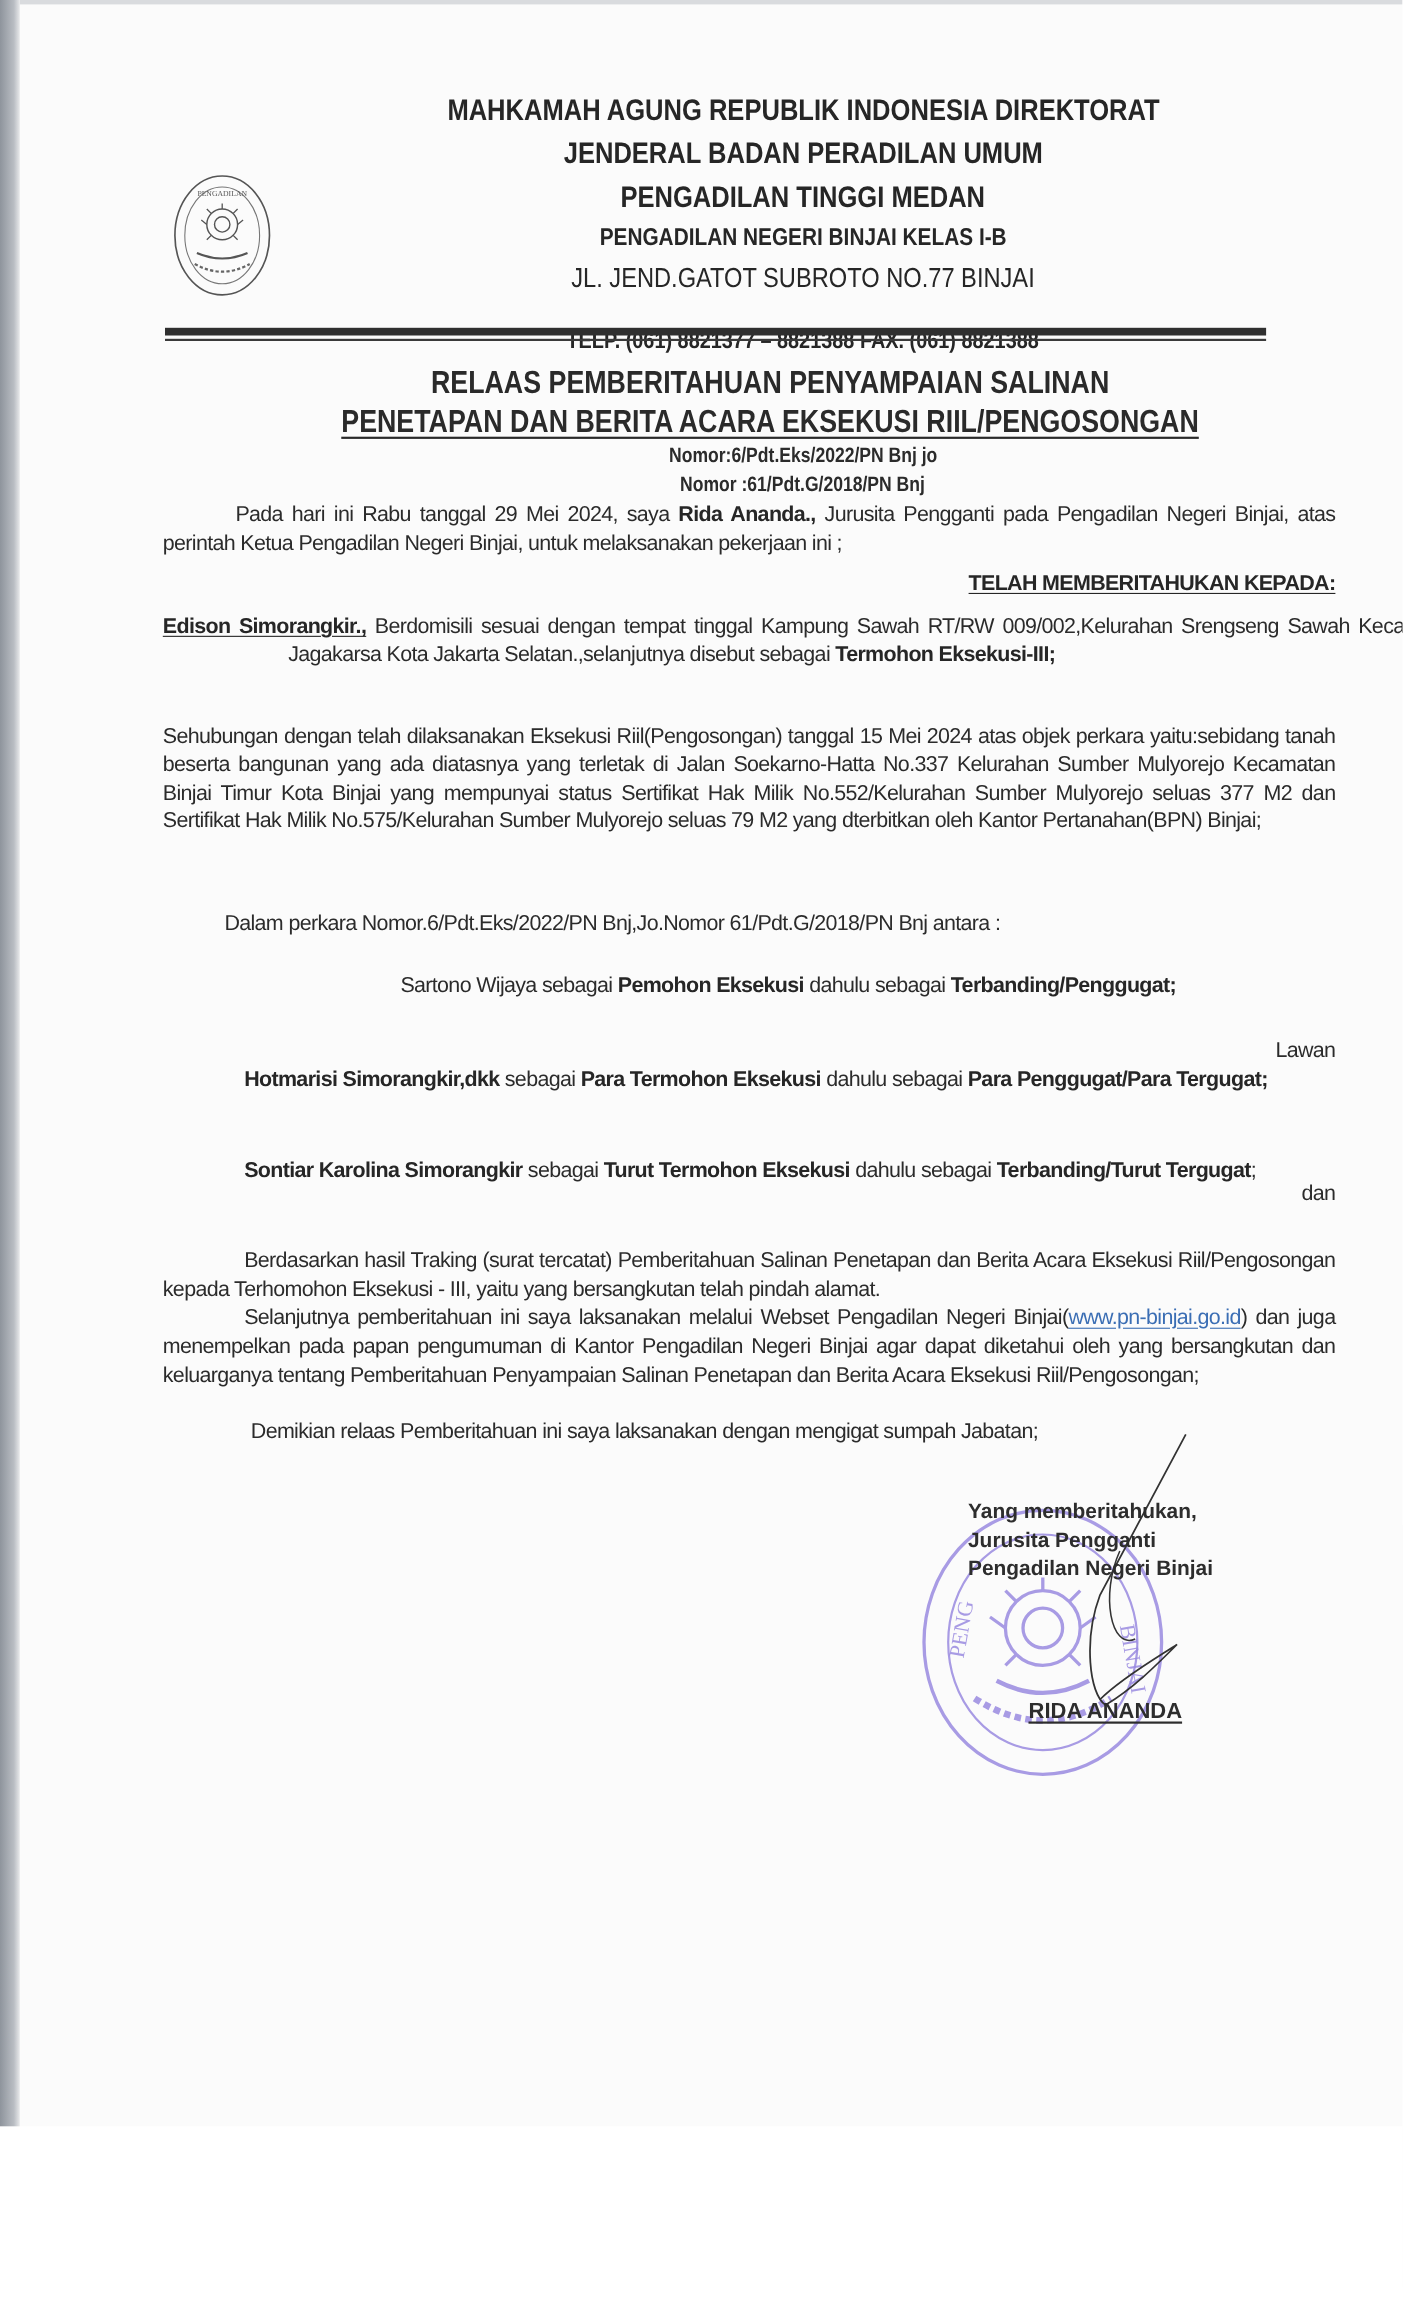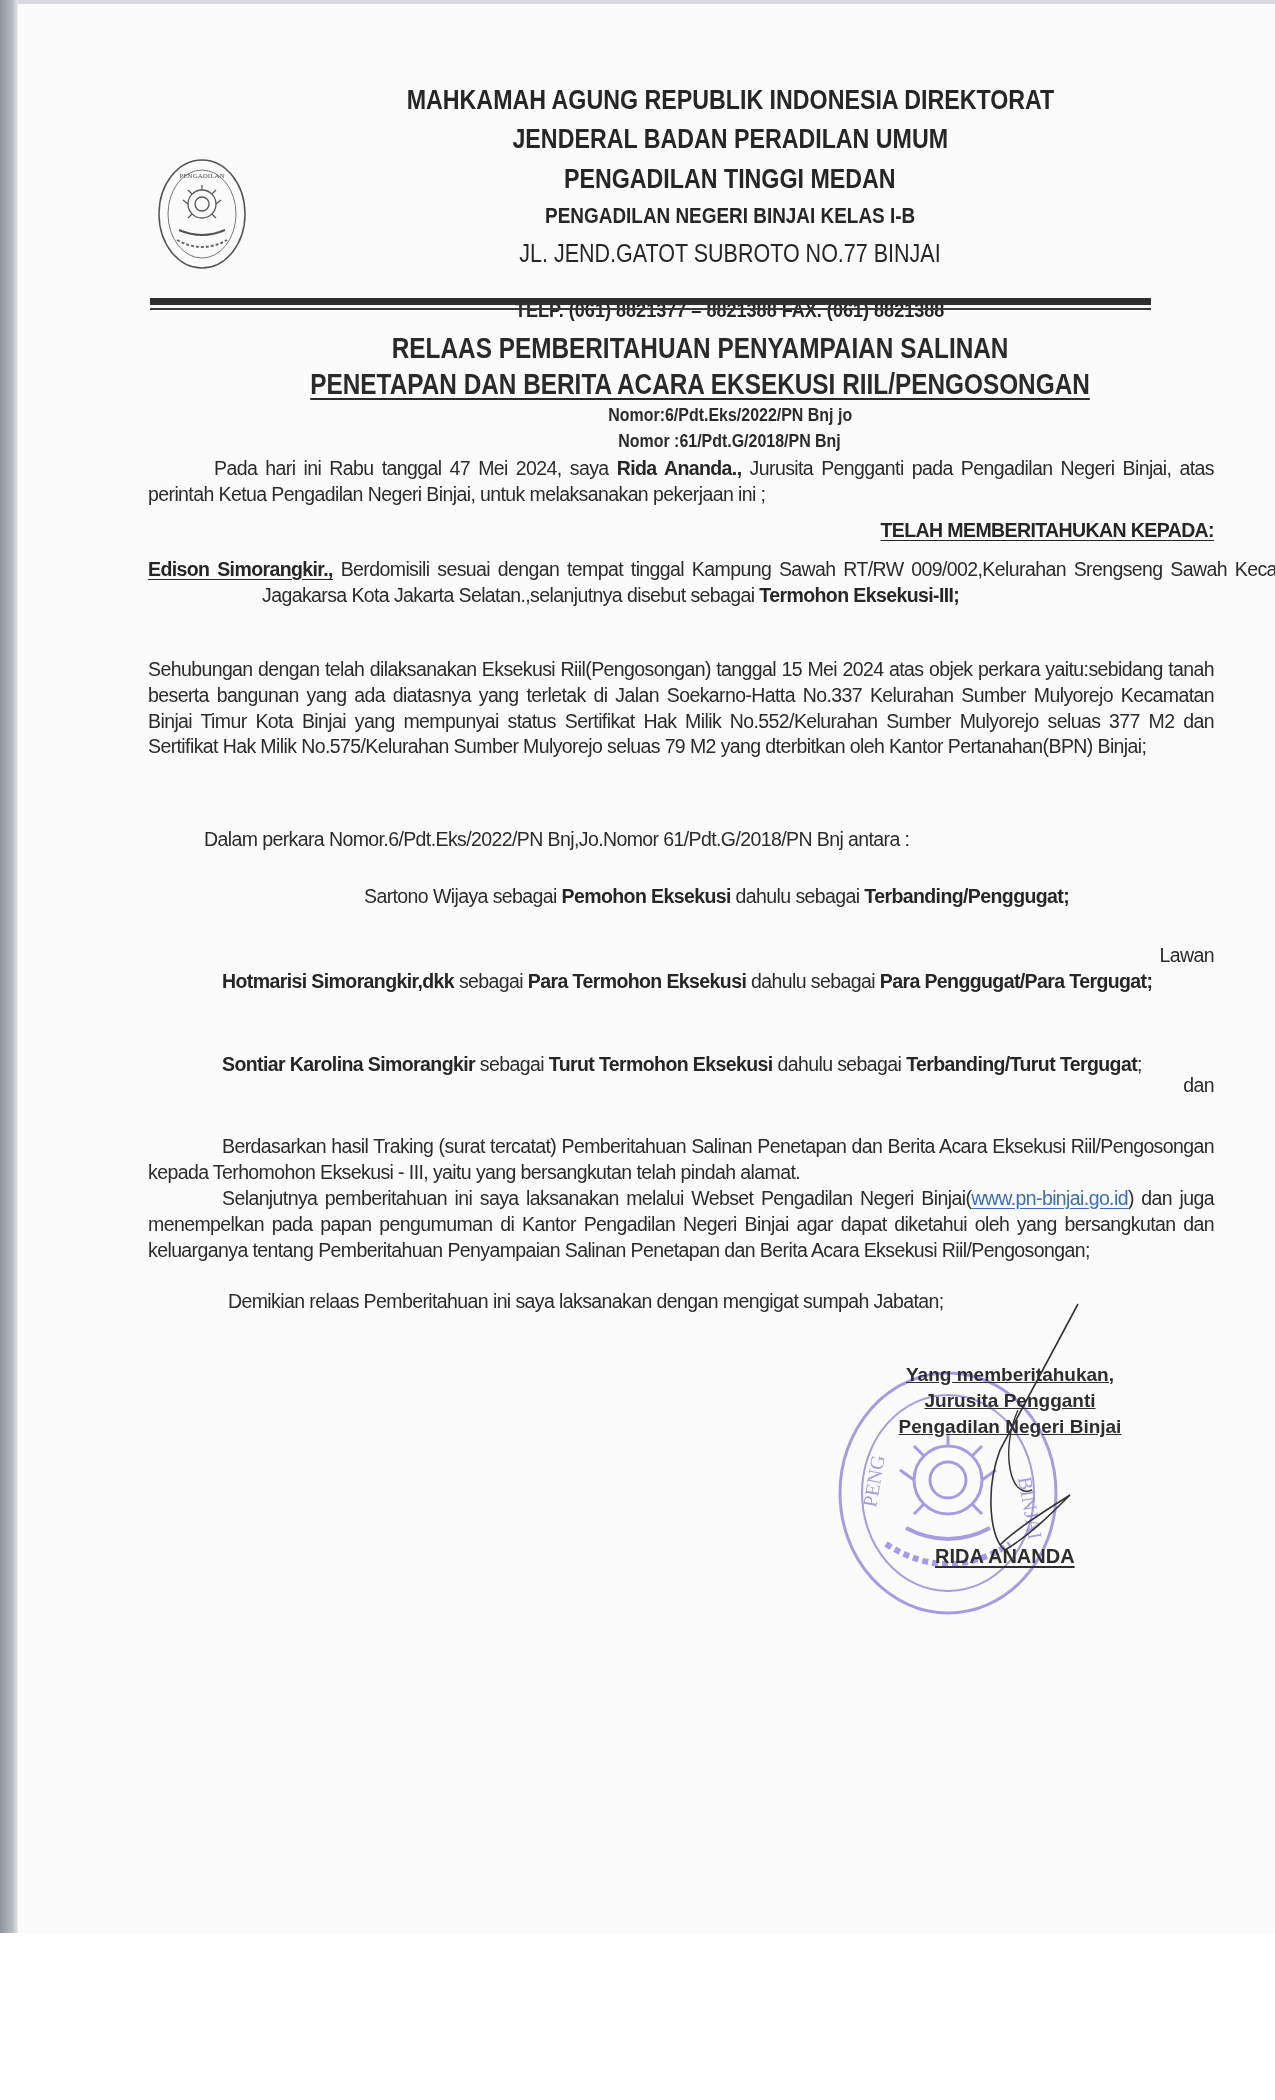--- a/index.html
+++ b/index.html
@@ -41,22 +41,22 @@
 
   .p { position: absolute; left: 148px; width: 1066px; font-size: 19.5px; line-height: 25.8px;
        text-align: justify; color: #2b2b2b; letter-spacing: -0.6px; word-spacing: 0px; }
   .p b { color: #262626; }
   .center { text-align: right; }
   .u { text-decoration: underline; text-underline-offset: 3px; }
   .link { color: #3b6eb4; text-decoration: underline; text-underline-offset: 3px; }
 
   .hang { padding-left: 114px; text-indent: -114px; }
 
-  .sig { position: absolute; left: 880px; width: 260px; text-align: center; font-weight: bold;
-         font-size: 19px; color: #2d2d2d; line-height: 26px; text-decoration: underline; }
+  .sig { position: absolute; left: 880px; width: 260px; font-weight: bold;
+         font-size: 19px; color: #2d2d2d; line-height: 26px; }
   .sig-name { position: absolute; left: 935px; top: 1545px; font-weight: bold; font-size: 20px;
               color: #2d2d2d; text-decoration: underline; text-underline-offset: 3px; text-decoration-thickness: 2px; }
   .stamp { position: absolute; left: 836px; top: 1368px; width: 225px; height: 250px; }
   .signature { position: absolute; left: 960px; top: 1300px; width: 140px; height: 260px; }
 </style>
 </head>
 <body>
 
 <div class="scan"></div>
 <div class="edge"></div>
@@ -81,21 +81,21 @@
 <div class="hdr h6"><span class="cond">TELP. (061) 8821377 –  8821388 FAX. (061) 8821388</span></div>
 
 <div class="rule-thick"></div>
 <div class="rule-thin"></div>
 
 <div class="title t1"><span class="cond">RELAAS PEMBERITAHUAN PENYAMPAIAN SALINAN</span></div>
 <div class="title t2"><span class="cond">PENETAPAN DAN BERITA ACARA EKSEKUSI RIIL/PENGOSONGAN</span></div>
 <div class="nomor n1"><span class="cond">Nomor:6/Pdt.Eks/2022/PN Bnj jo</span></div>
 <div class="nomor n2"><span class="cond">Nomor :61/Pdt.G/2018/PN Bnj</span></div>
 
-<div class="p" style="top:456px; text-indent:66px;"><span>Pada hari ini Rabu tanggal 47 Mei 2024, saya </span><b>Rida Ananda.,</b><span> Jurusita Pengganti pada Pengadilan Negeri Binjai, atas perintah Ketua Pengadilan Negeri Binjai, untuk melaksanakan pekerjaan ini ;</span></div>
+<div class="p" style="top:456px; text-indent:66px;"><span>Pada hari ini Rabu tanggal 29 Mei 2024, saya </span><b>Rida Ananda.,</b><span> Jurusita Pengganti pada Pengadilan Negeri Binjai, atas perintah Ketua Pengadilan Negeri Binjai, untuk melaksanakan pekerjaan ini ;</span></div>
 
 <div class="p center" style="top:518px;"><b class="u">TELAH MEMBERITAHUKAN KEPADA:</b></div>
 
 <div class="p hang" style="top:557px;"><b class="u">Edison Simorangkir.,</b><span> Berdomisili sesuai dengan tempat tinggal Kampung Sawah RT/RW 009/002,Kelurahan Srengseng Sawah Kecamatan Jagakarsa Kota Jakarta Selatan.,selanjutnya disebut sebagai </span><b>Termohon Eksekusi-III;</b></div>
 
 <div class="p" style="top:657px;"><span>Sehubungan dengan telah dilaksanakan Eksekusi Riil(Pengosongan) tanggal 15 Mei 2024 atas objek perkara yaitu:sebidang tanah beserta bangunan yang ada diatasnya yang terletak di Jalan Soekarno-Hatta No.337 Kelurahan Sumber Mulyorejo Kecamatan Binjai Timur Kota Binjai yang mempunyai status Sertifikat Hak Milik No.552/Kelurahan Sumber Mulyorejo seluas 377 M2 dan Sertifikat Hak Milik No.575/Kelurahan Sumber Mulyorejo seluas 79 M2 yang dterbitkan oleh Kantor Pertanahan(BPN) Binjai;</span></div>
 
 <div class="p" style="top:827px; padding-left:56px; width:1010px;"><span>Dalam perkara Nomor.6/Pdt.Eks/2022/PN Bnj,Jo.Nomor 61/Pdt.G/2018/PN Bnj antara :</span></div>
 
 <div class="p" style="top:884px; padding-left:216px; width:850px;"><span>Sartono Wijaya</span><span> sebagai </span><b>Pemohon Eksekusi</b><span> dahulu sebagai </span><b>Terbanding/Penggugat;</b></div>

